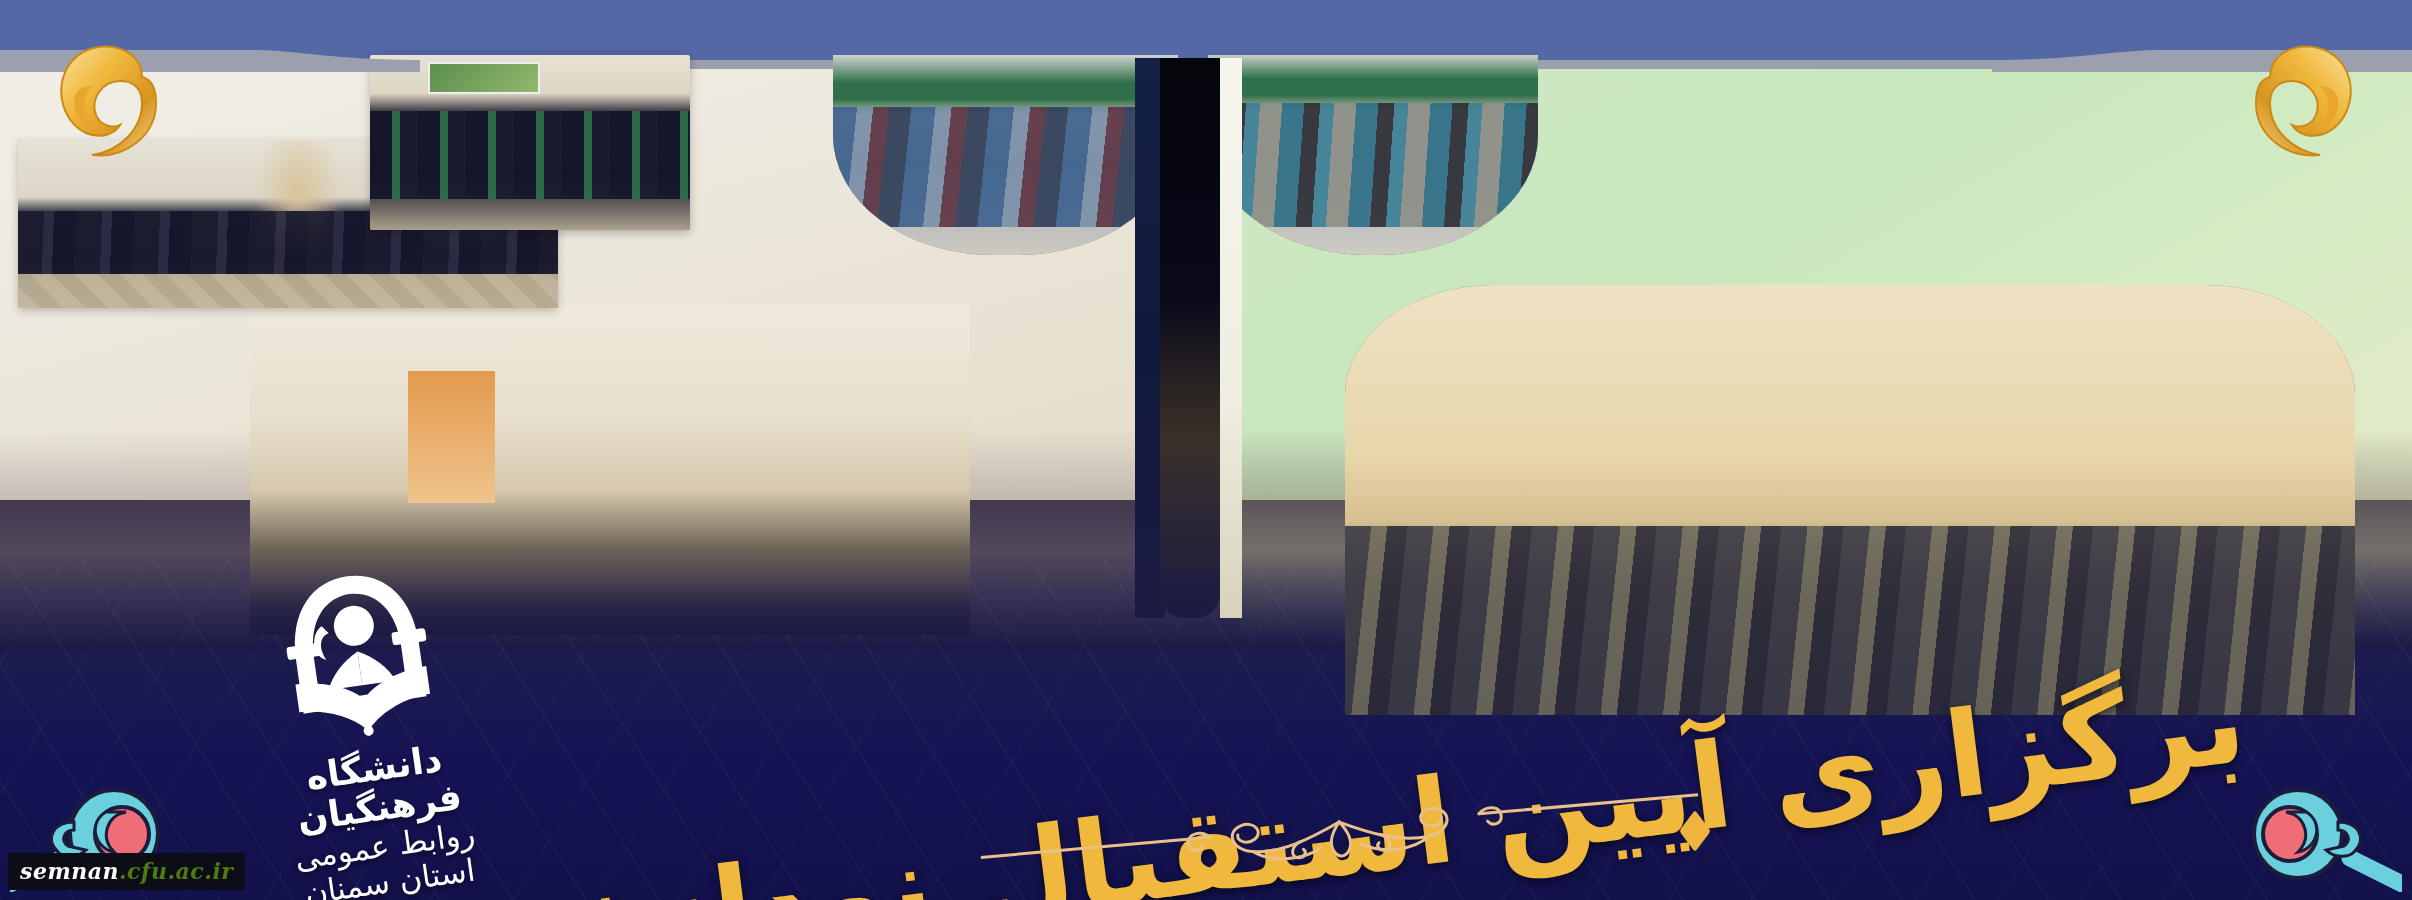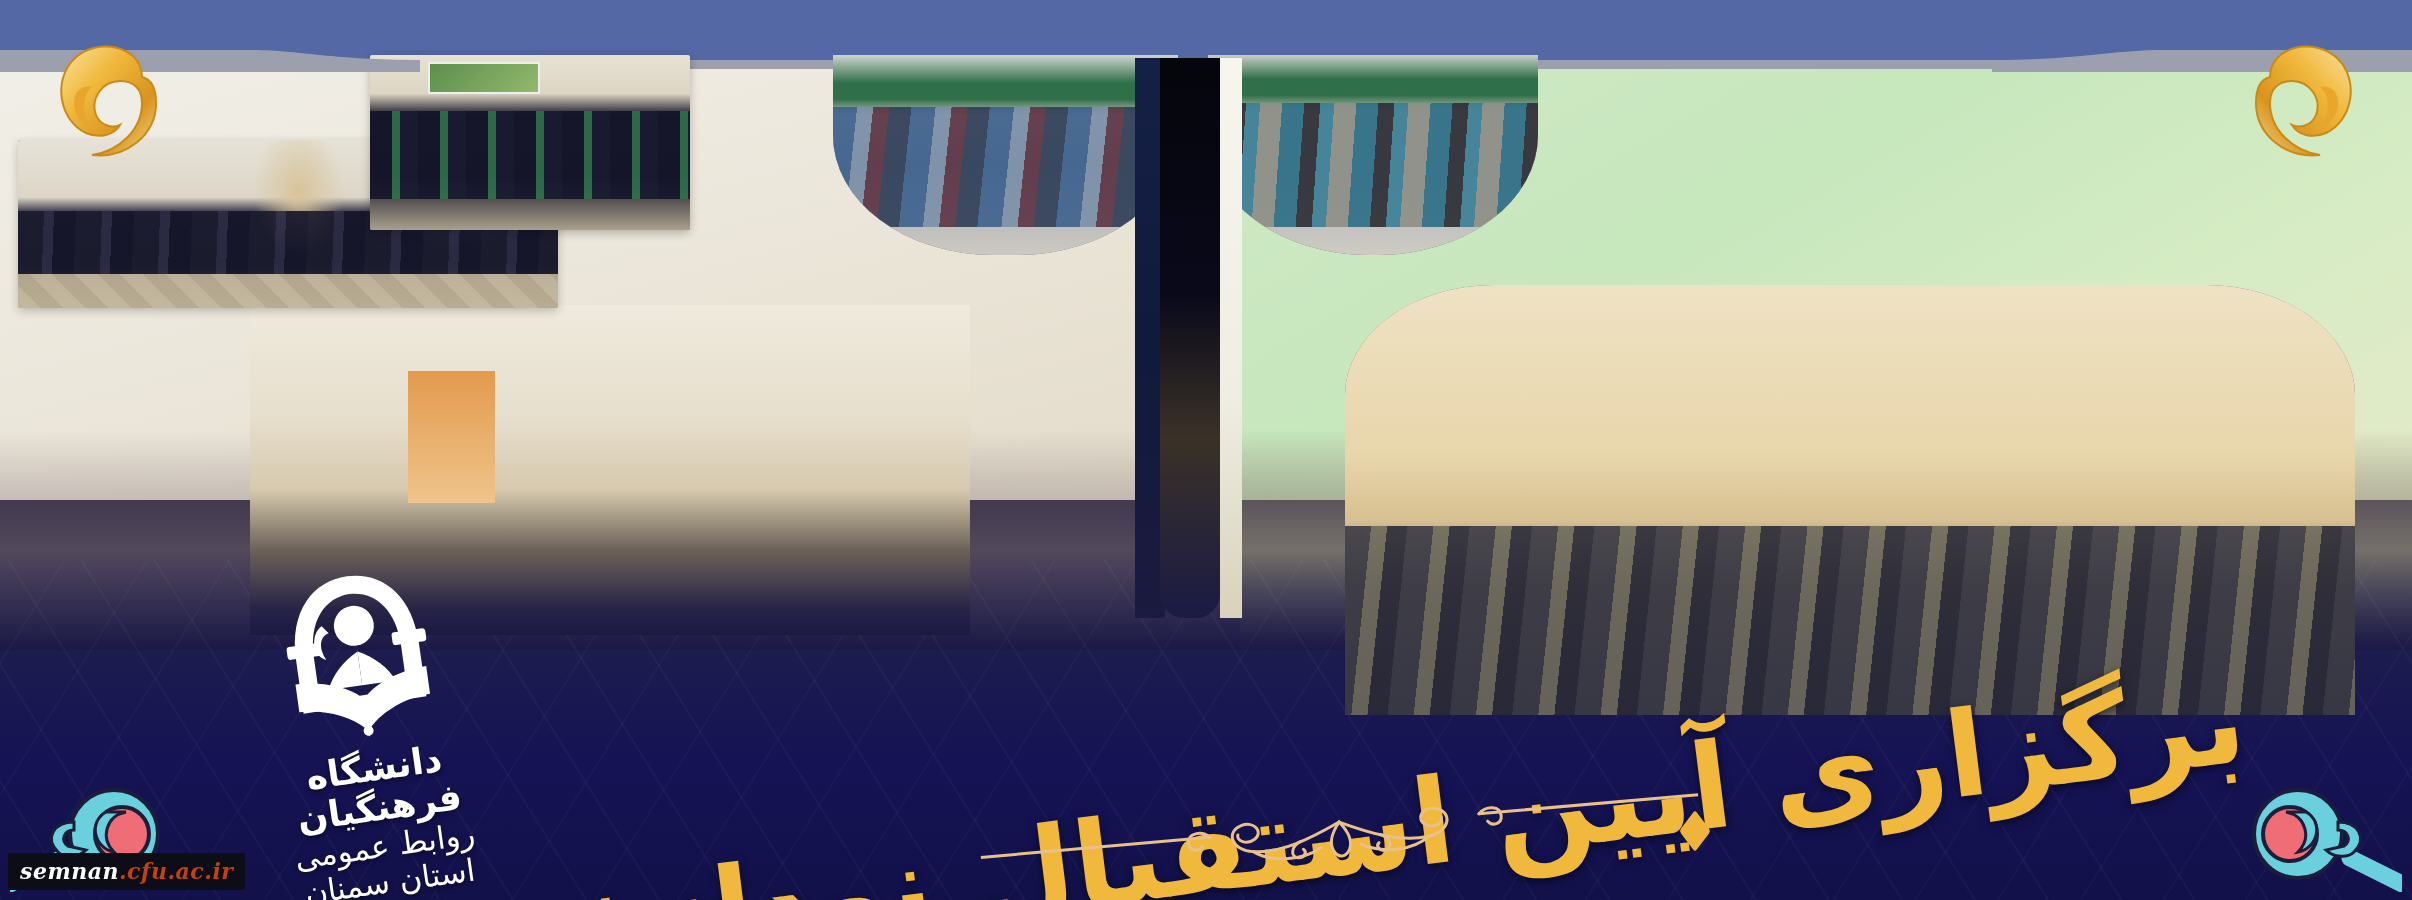--- a/index.html
+++ b/index.html
@@ -137,21 +137,21 @@
   .logo-text{margin-top:4px;text-align:center;direction:rtl;color:#ffffff;
      font-family:"DejaVu Sans","Liberation Sans",sans-serif;text-shadow:0 2px 5px rgba(0,0,0,.5);}
   .logo-l1{font-size:36px;font-weight:700;line-height:1.1;letter-spacing:-1px;}
   .logo-l2{font-size:31px;font-weight:400;line-height:1.15;margin-top:2px;letter-spacing:-1px;}
 
   
   .url{position:absolute;left:8px;bottom:10px;background:#0d0d18;
      padding:5px 12px 6px;border-radius:2px;
      font-family:"DejaVu Serif","Liberation Serif",serif;font-size:22px;
      font-style:italic;font-weight:700;color:#ffffff;letter-spacing:.5px;}
-  .url .dom{color:#c2410c;}
+  .url .dom{color:#4d7c0f;}
 </style>
 </head>
 <body>
 
 <div class="banner">
 
   <div class="bg-left"></div>
   <div class="bg-right"></div>
   <div class="bg-top"></div>
   <div class="top-edge"></div>

